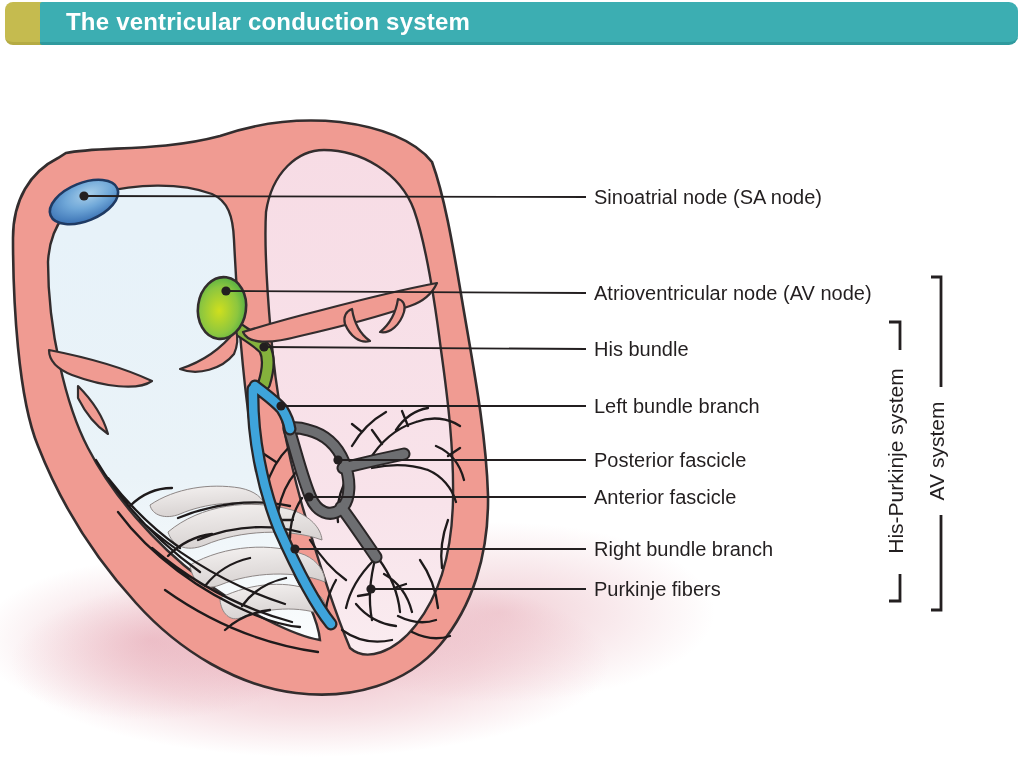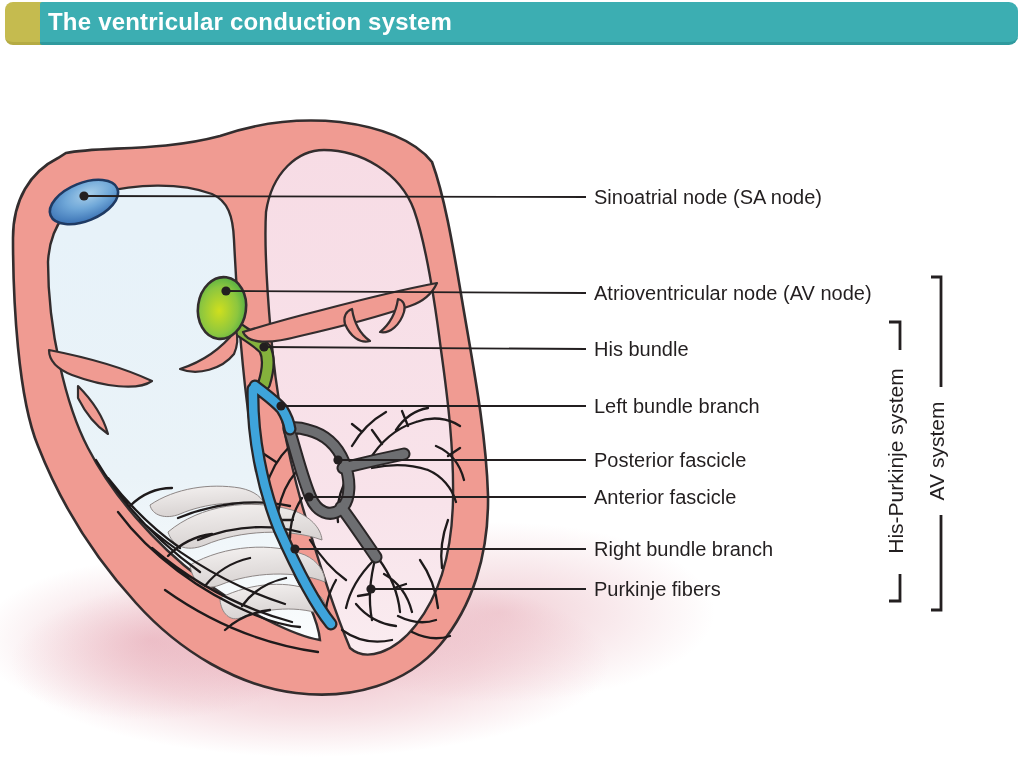--- a/index.html
+++ b/index.html
@@ -1,21 +1,21 @@
 <!DOCTYPE html>
 <html><head>
 <meta charset="utf-8">
 <style>
   html,body{margin:0;padding:0;background:#ffffff;}
   .stage{position:relative;width:1024px;height:776px;background:#ffffff;overflow:hidden;
          font-family:"Liberation Sans", sans-serif;}
   .titlebar{position:absolute;left:40px;top:2px;width:978px;height:43px;background:#3CAEB2;
             border-radius:2px 9px 9px 2px;border-bottom:3px solid #2F9A9E;box-sizing:border-box;
             display:flex;align-items:center;}
-  .titlebar .title{color:#ffffff;font-size:24px;font-weight:600;letter-spacing:0.2px;padding-left:8px;}
+  .titlebar .title{color:#ffffff;font-size:24px;font-weight:600;letter-spacing:0.2px;padding-left:26px;}
   .accent{position:absolute;left:5px;top:2px;width:37px;height:43px;background:#C5BB4F;
           border-radius:8px 0 0 8px;border-bottom:3px solid #b5ab43;box-sizing:border-box;}
   svg{position:absolute;left:0;top:0;}
   .lbl{font-size:20px;fill:#231F20;}
   .brkt{font-size:21px;fill:#231F20;}
 </style>
 </head>
 <body>
 
 <div class="stage">

